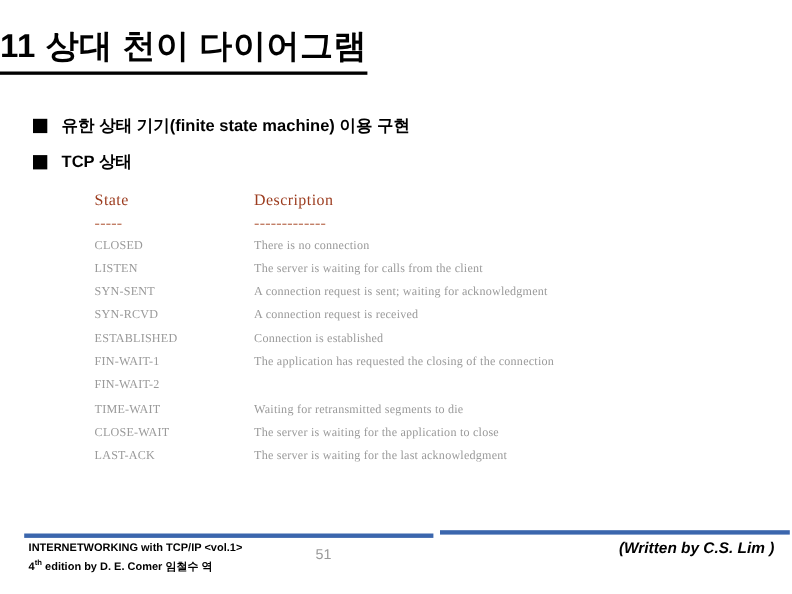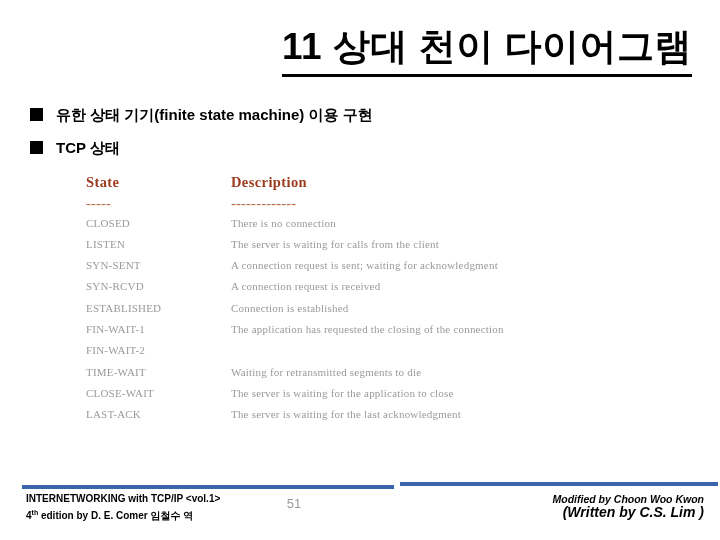--- a/index.html
+++ b/index.html
@@ -14,23 +14,23 @@
     overflow: hidden;
     position: relative;
   }
 
   
   #slide-title {
     position: absolute;
     top: 22px;
     left: 0;
     width: 692px;
-    text-align: right;
-    font-family: "Liberation Sans", sans-serif;
-    font-size: 37px;
+    text-align: left;
+    font-family: "Liberation Sans", sans-serif;
+    font-size: 30px;
     font-weight: bold;
     color: #000000;
     letter-spacing: 0.5px;
     white-space: nowrap;
   }
   #slide-title .title-inner {
     display: inline-block;
     border-bottom: 3px solid #000000;
     padding-bottom: 2px;
   }
@@ -85,21 +85,21 @@
   }
   .t-col-desc {
     flex: 1 1 auto;
     white-space: nowrap;
     overflow: hidden;
   }
   .t-head .t-col-state,
   .t-head .t-col-desc {
     font-family: "Liberation Serif", serif;
     font-size: 14.5px;
-    font-weight: bold;
+    font-weight: normal;
     color: #9c3c1f;
     letter-spacing: 0.4px;
   }
   .t-dashes .t-col-state,
   .t-dashes .t-col-desc {
     font-family: "Liberation Serif", serif;
     font-size: 14.5px;
     color: #b86a4e;
     letter-spacing: 0.2px;
   }
@@ -270,16 +270,15 @@
 
 <div id="footer">
   <div id="footer-left">
     <div>INTERNETWORKING with TCP/IP &lt;vol.1&gt;</div>
     <div><span>4</span><sup>th</sup><span> edition by D. E. Comer 임철수 역</span></div>
   </div>
 
   <div id="footer-page">51</div>
 
   <div id="footer-right">
-    <div class="fr-main">Modified by Choon Woo Kwon</div>
     <div class="fr-sub">(Written by C.S. Lim )</div>
   </div>
 </div>
 
 </body></html>

